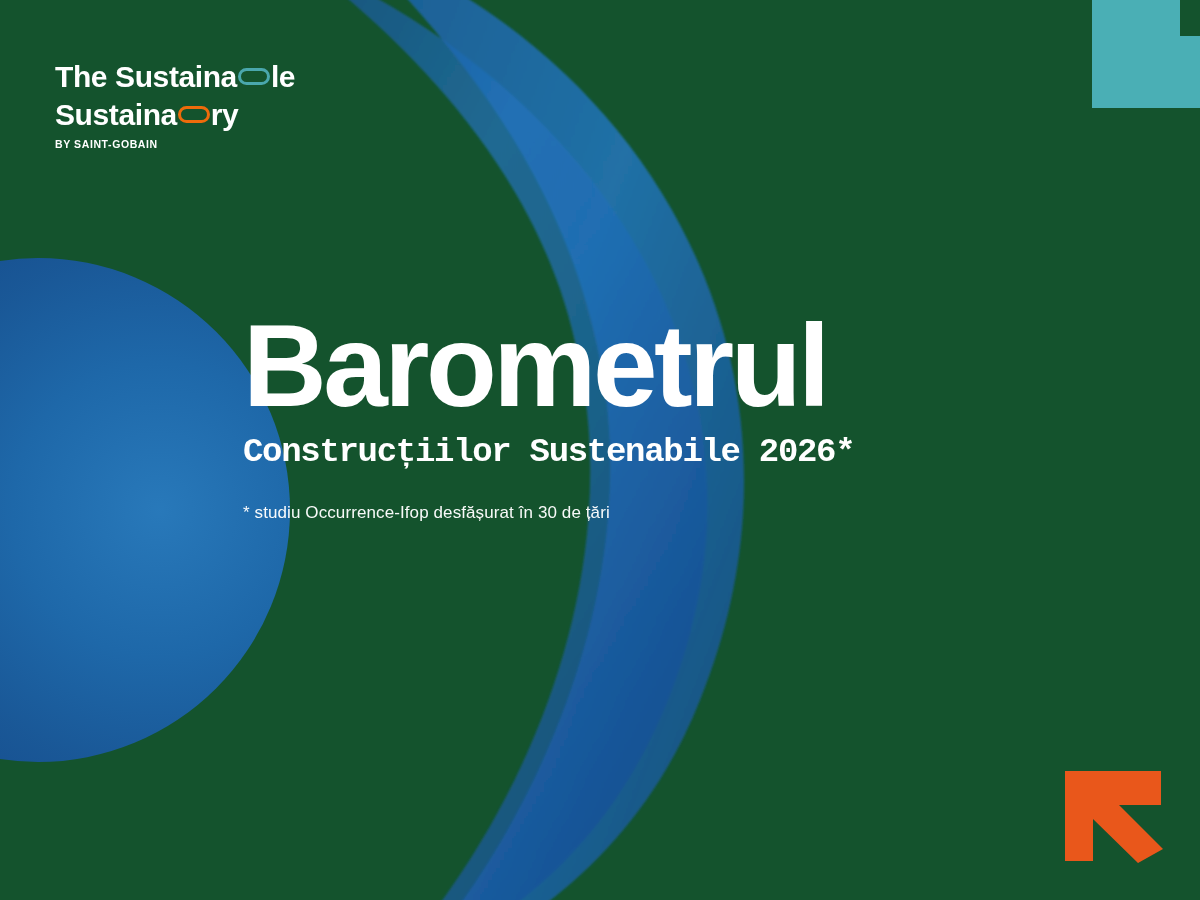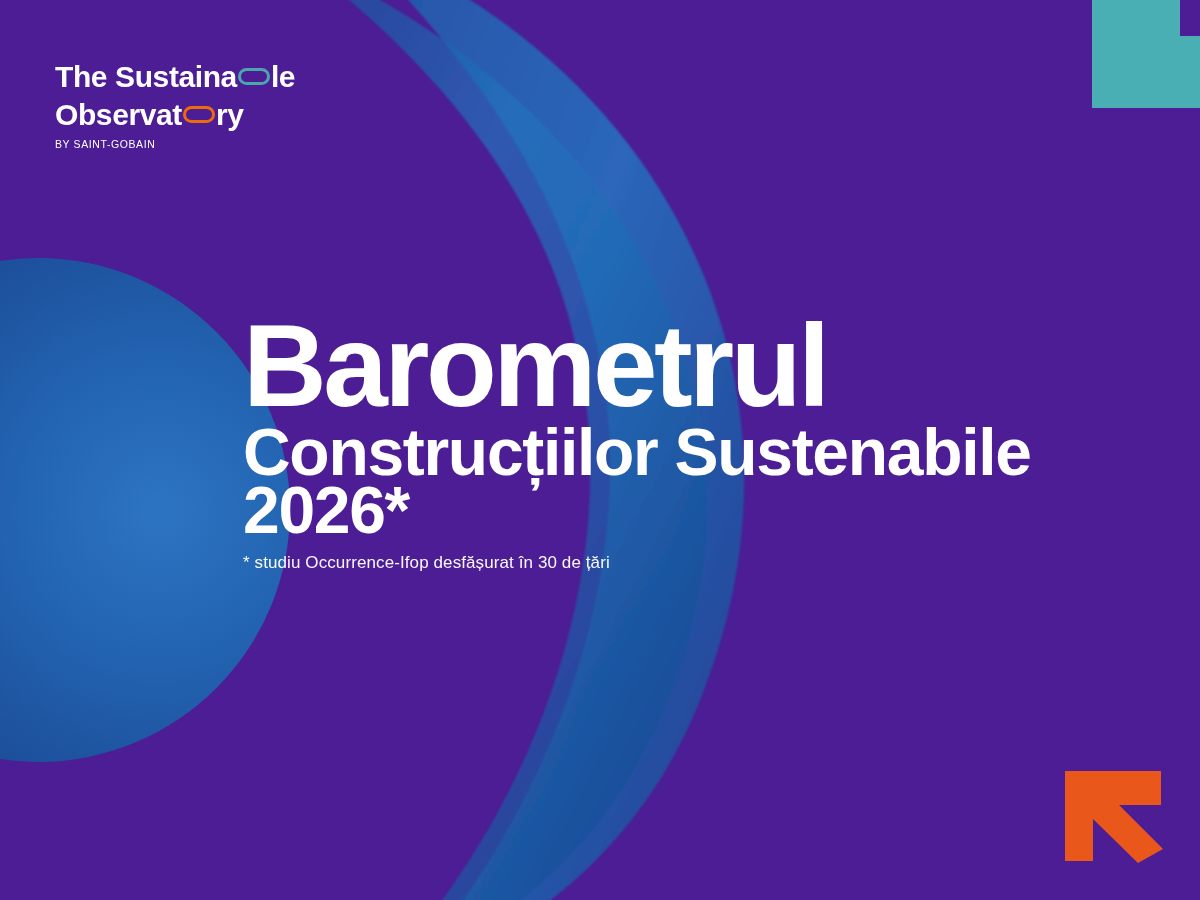--- a/index.html
+++ b/index.html
@@ -7,21 +7,21 @@
   html, body {
     width:1200px; height:900px;
     background:#0f3d87;
     font-family:"Liberation Sans", sans-serif;
     overflow:hidden;
   }
 
   #stage {
     position:relative;
     width:1200px; height:900px;
-    background:#4c1d95;
+    background:#14532d;
     overflow:hidden;
   }
 
   
   .bg-layer { position:absolute; pointer-events:none; }
 
   
   .bg-arc-wrap {
     left:0; top:0; width:1200px; height:900px;
   }
@@ -66,21 +66,21 @@
     vertical-align:2px;
     margin:0 1px;
   }
   .pill.red   { border-color:#e4002b; }
   .pill.orange{ border-color:#ee6b0b; }
 
   .logo-byline {
     margin-top:4px;
     color:#ffffff;
     font-size:10.5px;
-    font-weight:400;
+    font-weight:700;
     letter-spacing:0.6px;
   }
 
   
   .headline {
     position:absolute;
     left:243px; top:305px;
     width:900px;
   }
   .eyebrow {
@@ -93,32 +93,33 @@
   .title-main {
     color:#ffffff;
     font-size:116px;
     font-weight:700;
     letter-spacing:-3.5px;
     line-height:118px;
     margin-top:2px;
   }
   .title-sub {
     color:#ffffff;
-    font-size:66px;
+    font-size:34px;
     font-weight:700;
     letter-spacing:-1.3px;
     line-height:58px;
     margin-top:-2px;
+    font-family:Liberation Mono, monospace;
   }
   .footnote {
     color:#ffffff;
     font-size:17px;
     font-weight:400;
     letter-spacing:0.1px;
-    margin-top:14px;
+    margin-top:22px;
     opacity:0.97;
   }
 </style>
 </head>
 <body>
 
 <div id="stage">
 
   <svg class="bg-layer bg-arc-wrap" width="1200" height="900" viewBox="0 0 1200 900" aria-hidden="true">
     <defs>
@@ -170,21 +171,21 @@
   </svg>
 
   <div class="logo">
 
     <div class="logo-line">
       <span class="seg">The Sustaina</span><span class="pill"></span><span class="seg">le</span>
     </div>
 
 
     <div class="logo-line">
-      <span class="seg">Observat</span><span class="pill orange"></span><span class="seg">ry</span>
+      <span class="seg">Sustaina</span><span class="pill orange"></span><span class="seg">ry</span>
     </div>
 
     <div class="logo-byline">BY SAINT-GOBAIN</div>
   </div>
 
   <div class="headline">
     <div class="title-main">Barometrul</div>
     <div class="title-sub">Construcțiilor Sustenabile 2026*</div>
     <div class="footnote">* studiu Occurrence-Ifop desfășurat în 30 de țări</div>
   </div>

